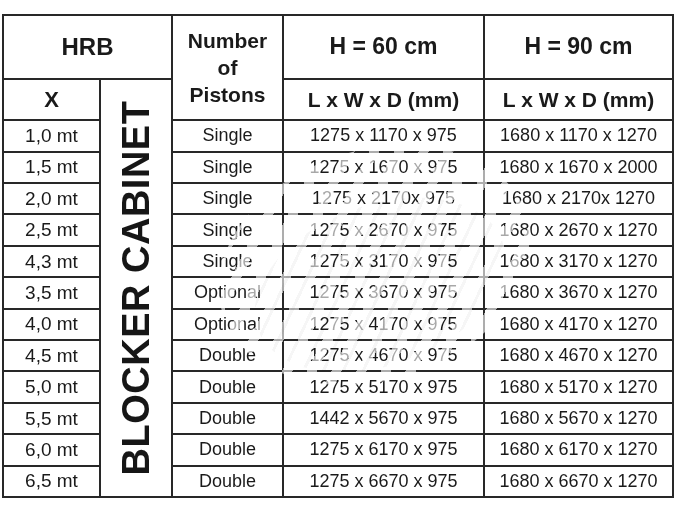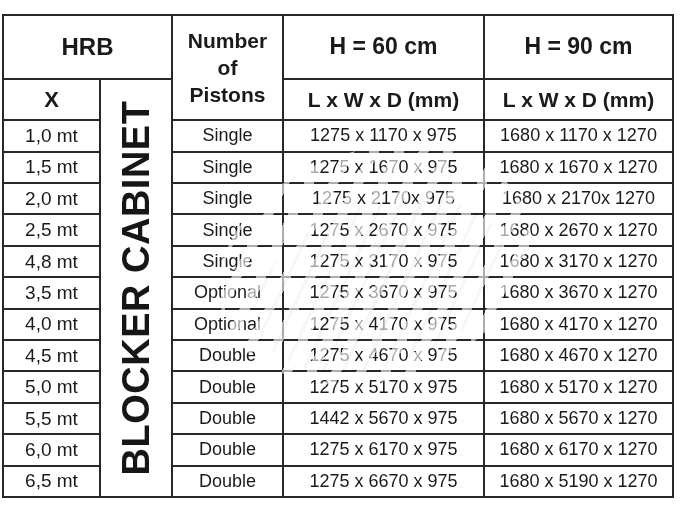--- a/index.html
+++ b/index.html
@@ -129,39 +129,39 @@
       <td class="xcell">1,0 mt</td>
       <td class="pcell">Single</td>
       <td class="dcell">1275 x 1170 x 975</td>
       <td class="dcell">1680 x 1170 x 1270</td>
     </tr>
 
     <tr class="data-row">
       <td class="xcell">1,5 mt</td>
       <td class="pcell">Single</td>
       <td class="dcell">1275 x 1670 x 975</td>
-      <td class="dcell">1680 x 1670 x 1270</td>
+      <td class="dcell">1680 x 1670 x 2000</td>
     </tr>
 
     <tr class="data-row">
       <td class="xcell">2,0 mt</td>
       <td class="pcell">Single</td>
       <td class="dcell">1275 x 2170x 975</td>
       <td class="dcell">1680 x 2170x 1270</td>
     </tr>
 
     <tr class="data-row">
       <td class="xcell">2,5 mt</td>
       <td class="pcell">Single</td>
       <td class="dcell">1275 x 2670 x 975</td>
       <td class="dcell">1680 x 2670 x 1270</td>
     </tr>
 
     <tr class="data-row">
-      <td class="xcell">4,8 mt</td>
+      <td class="xcell">4,3 mt</td>
       <td class="pcell">Single</td>
       <td class="dcell">1275 x 3170 x 975</td>
       <td class="dcell">1680 x 3170 x 1270</td>
     </tr>
 
     <tr class="data-row">
       <td class="xcell">3,5 mt</td>
       <td class="pcell">Optional</td>
       <td class="dcell">1275 x 3670 x 975</td>
       <td class="dcell">1680 x 3670 x 1270</td>
@@ -199,21 +199,21 @@
       <td class="xcell">6,0 mt</td>
       <td class="pcell">Double</td>
       <td class="dcell">1275 x 6170 x 975</td>
       <td class="dcell">1680 x 6170 x 1270</td>
     </tr>
 
     <tr class="data-row">
       <td class="xcell">6,5 mt</td>
       <td class="pcell">Double</td>
       <td class="dcell">1275 x 6670 x 975</td>
-      <td class="dcell">1680 x 5190 x 1270</td>
+      <td class="dcell">1680 x 6670 x 1270</td>
     </tr>
   </tbody>
   </table>
 
   <div class="watermark">
     <div class="wm-a"></div>
     <div class="wm-b"></div>
   </div>
 
 </div>

